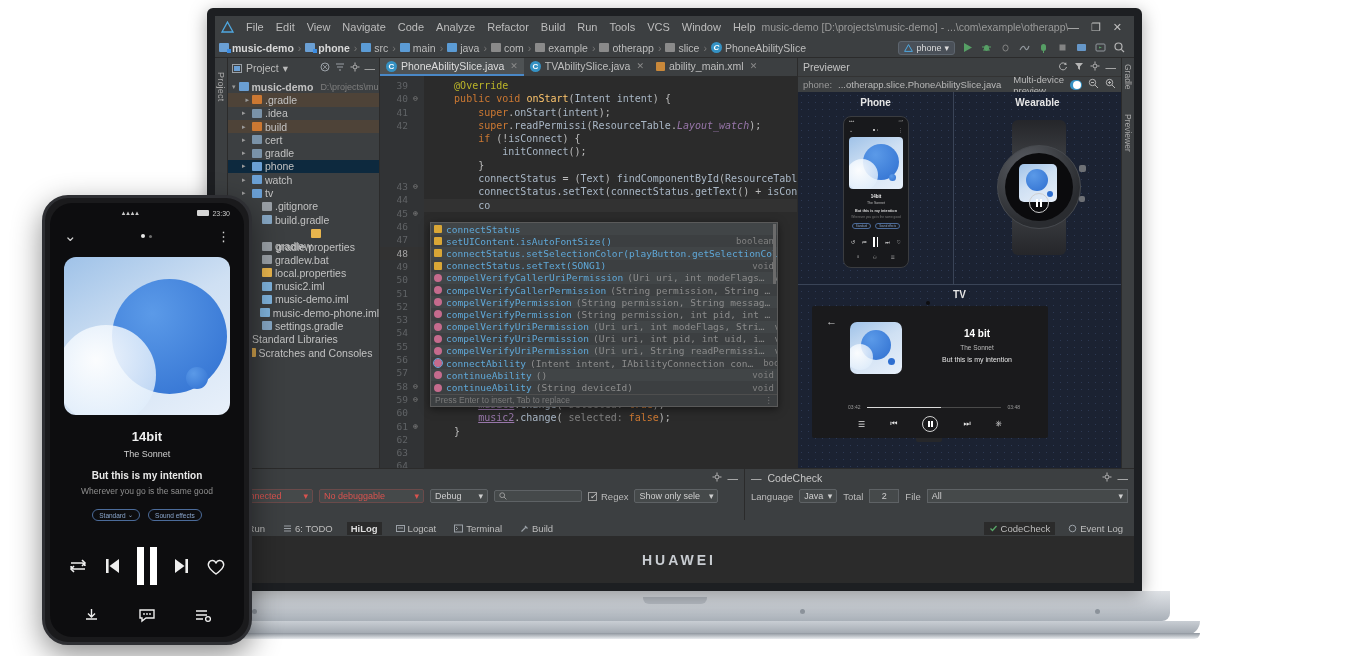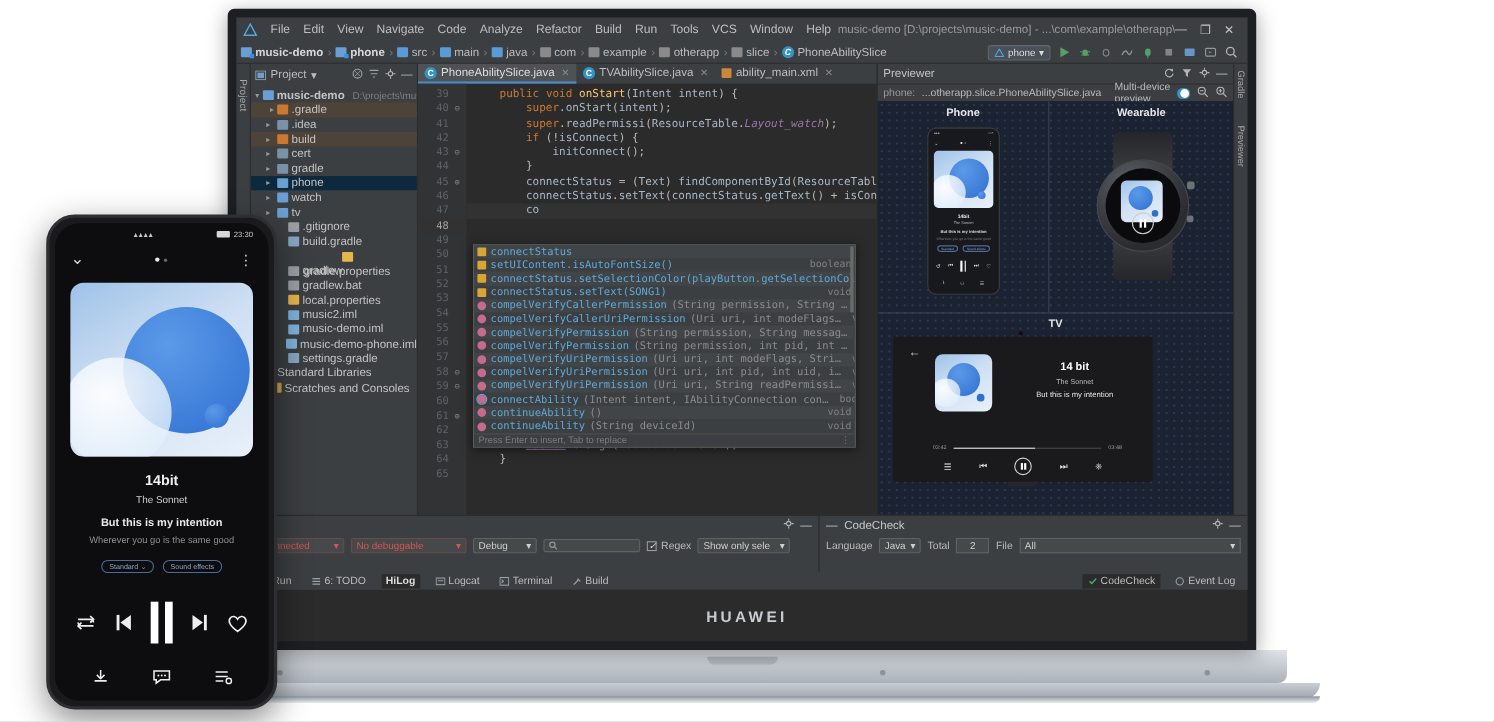--- a/index.html
+++ b/index.html
@@ -526,21 +526,21 @@
               <span>ability_main.xml</span>
               <span class="x">✕</span>
             </div>
           </div>
         <div class="codearea">
           <div class="gutter" id="gutter">
               <div>39</div>
               <div style="position: relative;">40<span class="fold">⊖</span></div>
               <div>41</div>
               <div>42</div>
-              <div style="position: relative;">43<span class="fold">⊖</span></div>
+              <div style="position: relative; margin-top: 48px;">43<span class="fold">⊖</span></div>
               <div>44</div>
               <div style="position: relative;">45<span class="fold">⊕</span></div>
               <div>46</div>
               <div>47</div>
               <div class="cur">48</div>
               <div>49</div>
               <div>50</div>
               <div>51</div>
               <div>52</div>
               <div>53</div>
@@ -551,20 +551,21 @@
               <div style="position: relative;">58<span class="fold">⊖</span></div>
               <div style="position: relative;">59<span class="fold">⊖</span></div>
               <div>60</div>
               <div style="position: relative;">61<span class="fold">⊕</span></div>
               <div>62</div>
               <div>63</div>
               <div>64</div>
               <div>65</div>
             </div>
           <div class="codelines" id="codelines">
+              <div class="cl">    <span class="an">@Override</span></div>
               <div class="cl">    <span class="kw">public</span> <span class="kw">void</span> <span class="fn">onStart</span>(<span class="id">Intent intent</span>) {</div>
               <div class="cl">        <span class="kw">super</span>.<span class="id">onStart</span>(<span class="id">intent</span>);</div>
               <div class="cl">        <span class="kw">super</span>.<span class="id">readPermissi</span>(<span class="id">ResourceTable</span>.<span class="itl">Layout_watch</span>);</div>
               <div class="cl">        <span class="kw">if</span> (!<span class="id">isConnect</span>) {</div>
               <div class="cl">            <span class="id">initConnect</span>();</div>
               <div class="cl">        }</div>
               <div class="cl">        <span class="id">connectStatus</span> = (<span class="id">Text</span>) <span class="id">findComponentById</span>(<span class="id">ResourceTable</span>.);</div>
               <div class="cl">        <span class="id">connectStatus</span>.<span class="id">setText</span>(<span class="id">connectStatus</span>.<span class="id">getText</span>() + <span class="id">isConnect</span>);</div>
               <div class="cl cur">        <span class="id">co</span></div>
               <div class="cl"></div>
@@ -607,28 +608,28 @@
                   <span class="ret"></span>
                 </div>
                 <div class="ac-row">
                   <i class="ac-ico f"></i>
                   <span class="ac-name">connectStatus.setText(SONG1)</span>
                   <span class="ac-args"></span>
                   <span class="ret">void</span>
                 </div>
                 <div class="ac-row">
                   <i class="ac-ico m"></i>
+                  <span class="ac-name">compelVerifyCallerUriPermission</span>
+                  <span class="ac-args">(Uri uri, int modeFlags…</span>
+                  <span class="ret">void</span>
+                </div>
+                <div class="ac-row">
+                  <i class="ac-ico m"></i>
                   <span class="ac-name">compelVerifyCallerPermission</span>
                   <span class="ac-args">(String permission, String …</span>
-                  <span class="ret">void</span>
-                </div>
-                <div class="ac-row">
-                  <i class="ac-ico m"></i>
-                  <span class="ac-name">compelVerifyCallerUriPermission</span>
-                  <span class="ac-args">(Uri uri, int modeFlags…</span>
                   <span class="ret">void</span>
                 </div>
                 <div class="ac-row">
                   <i class="ac-ico m"></i>
                   <span class="ac-name">compelVerifyPermission</span>
                   <span class="ac-args">(String permission, String messag…</span>
                   <span class="ret">void</span>
                 </div>
                 <div class="ac-row">
                   <i class="ac-ico m"></i>

